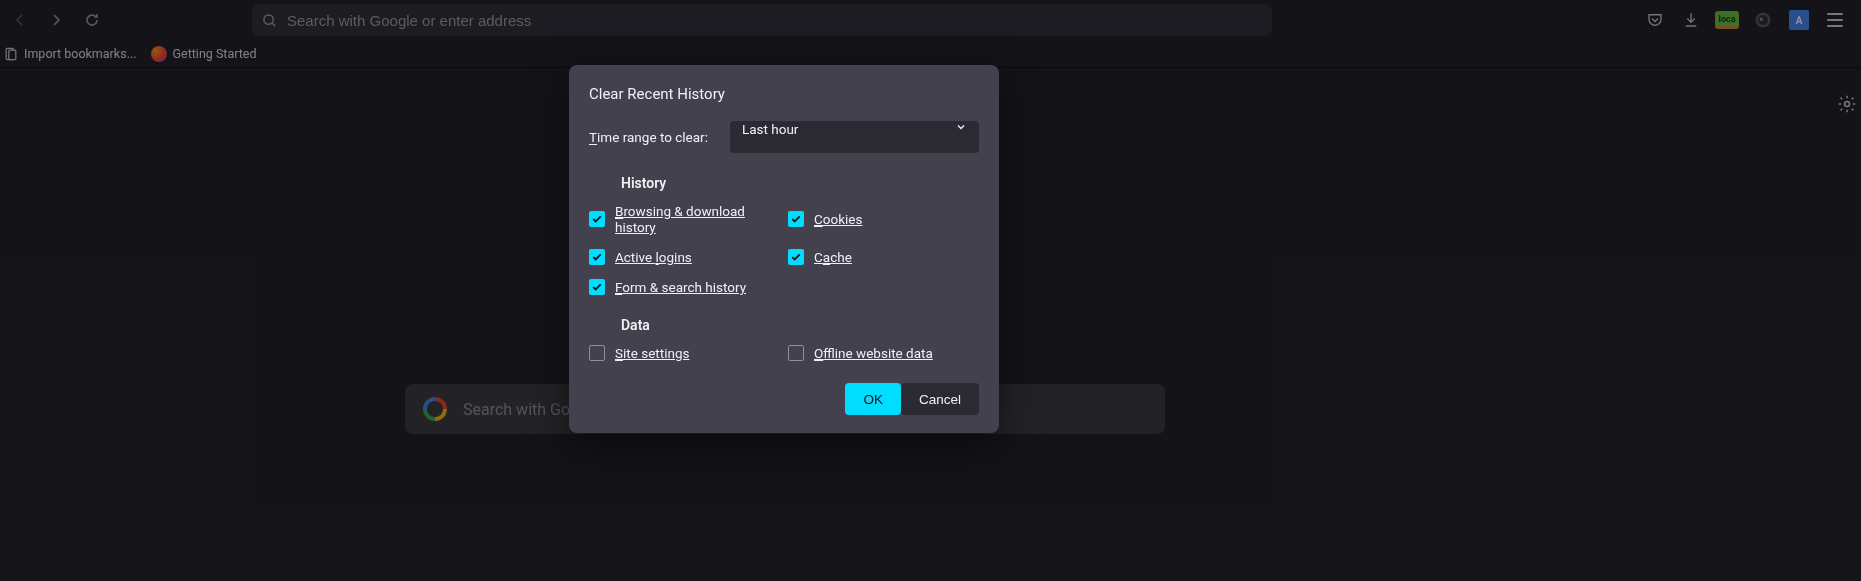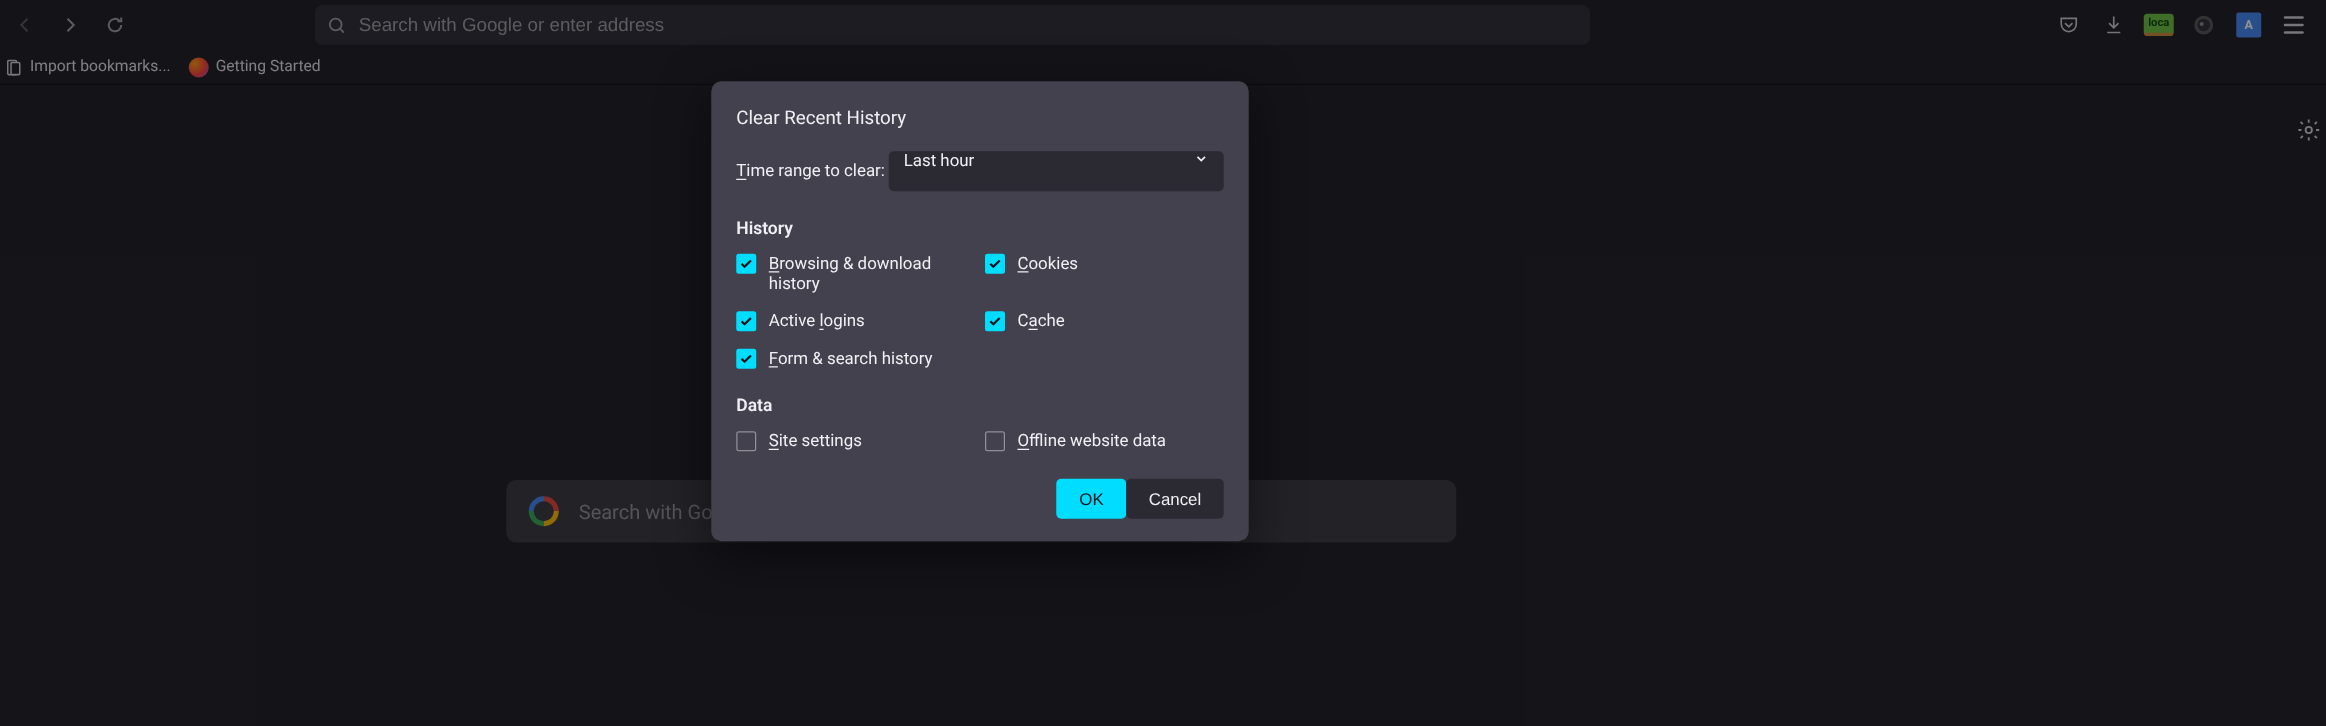--- a/index.html
+++ b/index.html
@@ -149,36 +149,36 @@
     left: 569px;
     top: 65px;
     width: 430px;
     background: #42414d;
     border-radius: 8px;
     box-shadow: 0 12px 40px rgba(0,0,0,.5);
     padding: 20px 20px 18px 20px;
     color: #f0f0f4;
   }
   .dlg-title { font-size: 15px; font-weight: 400; margin-bottom: 18px; }
-  .dlg-row { display:flex; align-items:center; gap: 3px; margin-bottom: 22px;}
+  .dlg-row { display:flex; align-items:center; gap: 22px; margin-bottom: 22px;}
   .dlg-row label { font-size: 13.5px; }
   .select {
     flex:1;
     height: 32px;
     background: #2b2a33;
     border: none;
     border-radius: 4px;
     display:flex; justify-content: space-between;
     padding: 0 12px;
     color: #f0f0f4;
     font-size: 13.5px;
   }
-  .section-h { font-size: 14px; font-weight: 600; margin-bottom: 12px; }
+  .section-h { font-size: 14px; font-weight: 600; margin-bottom: 12px; margin-left: 32px; }
   .check-grid { display:grid; grid-template-columns: 1fr 1fr; column-gap: 8px; row-gap: 14px; margin-bottom: 22px;}
-  .check-row { display:flex; gap: 10px; }
+  .check-row { display:flex; align-items: center; gap: 10px; text-decoration: underline; }
   .chk {
     width: 16px; height: 16px;
     border-radius: 2px;
     display:flex;align-items:center;justify-content:center;
     flex-shrink:0;
   }
   .chk.checked { background:#00ddff; }
   .chk.unchecked { border:1.5px solid #8f8f98; }
   .chk svg { width:12px;height:12px; }
   .check-row span { font-size:13.5px; }

